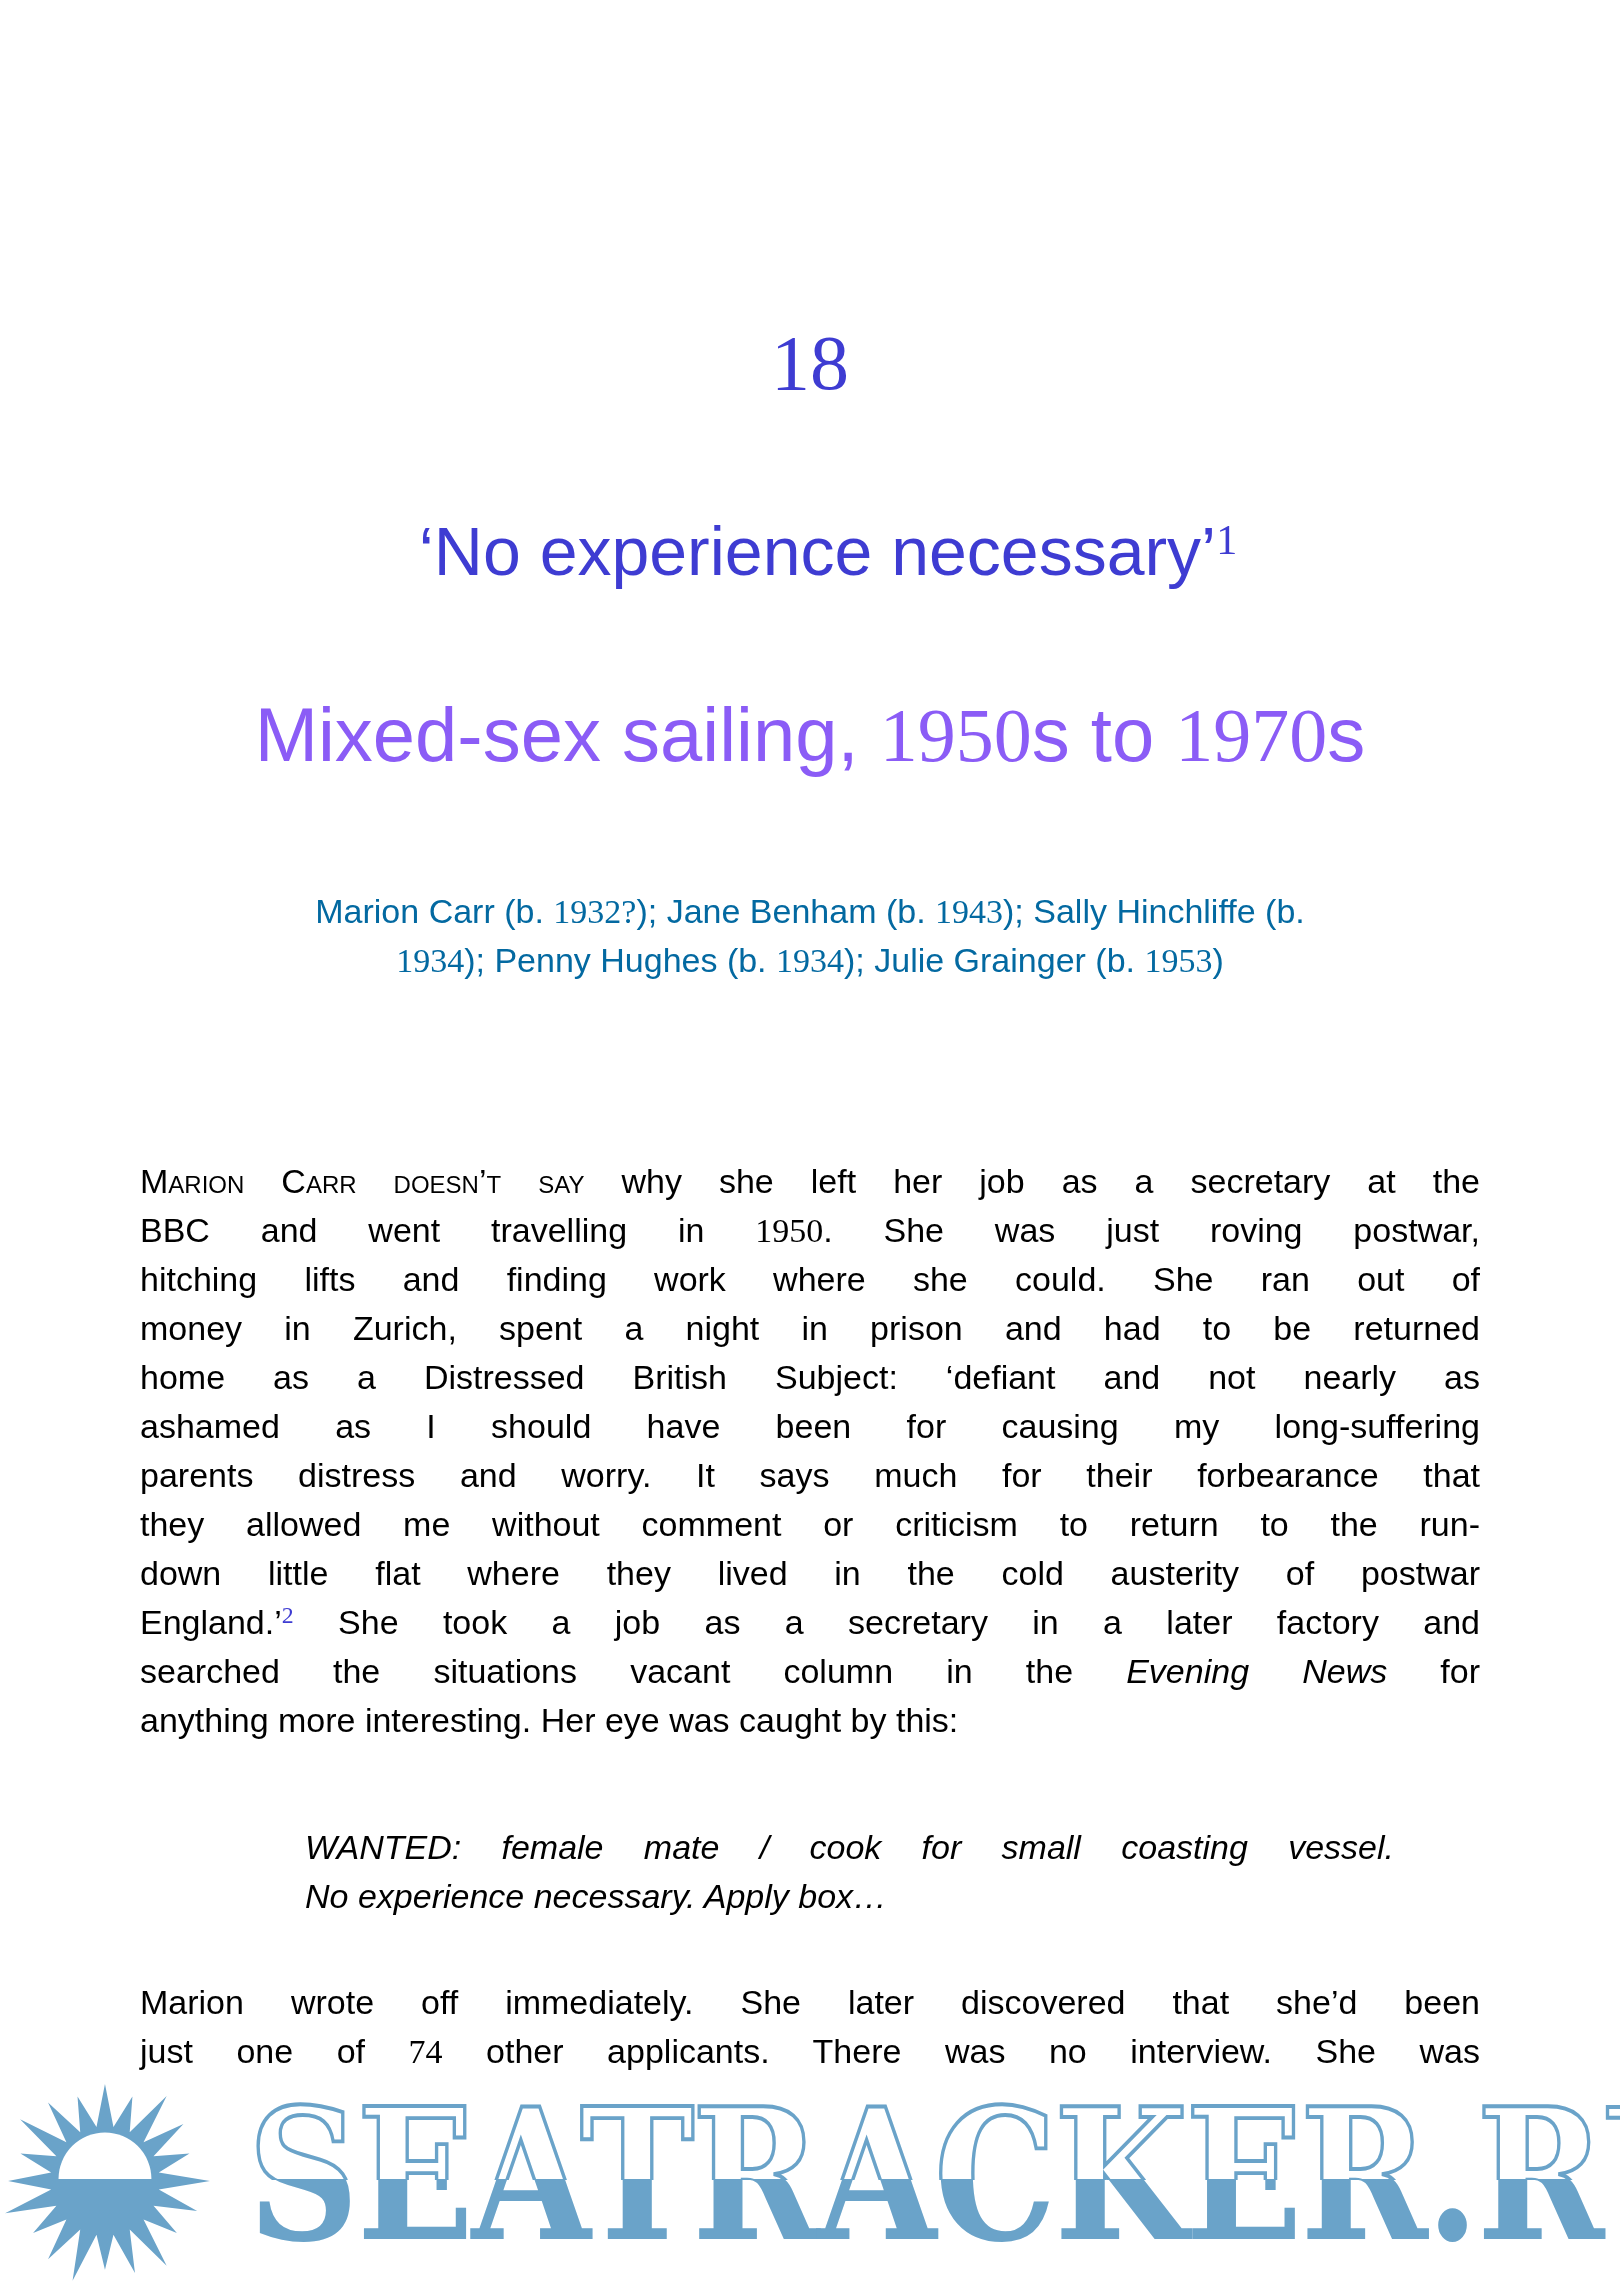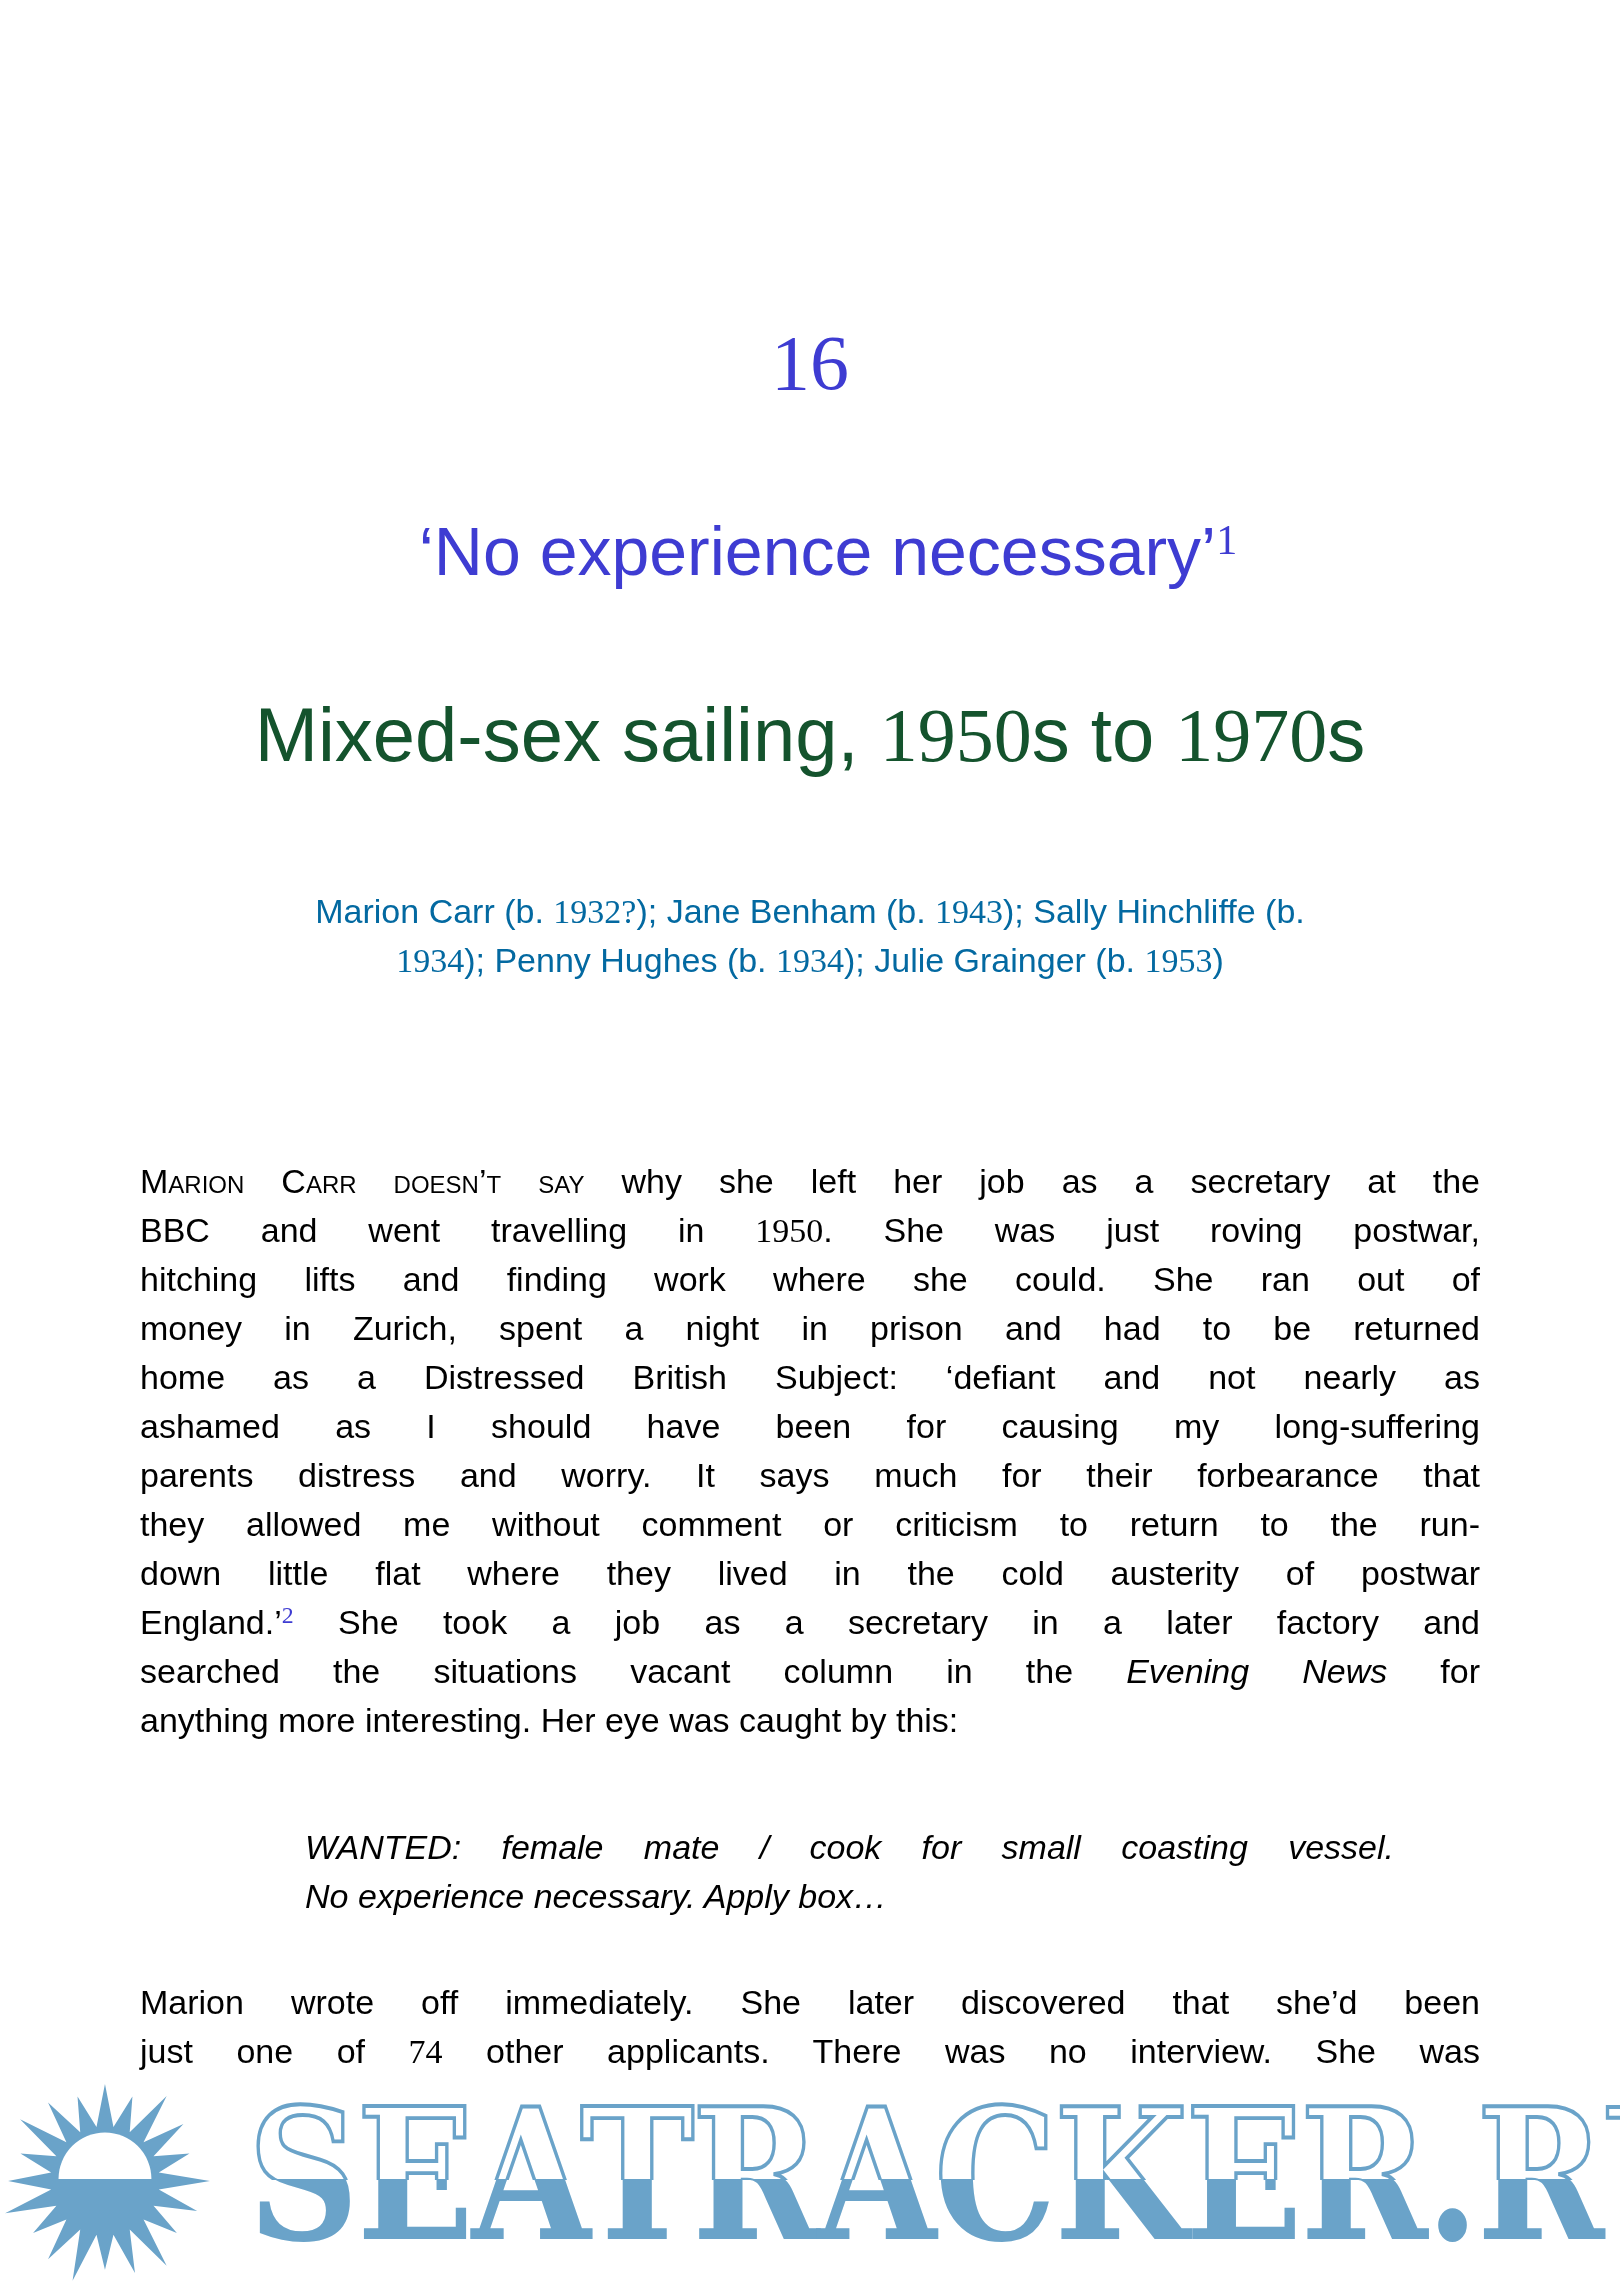--- a/index.html
+++ b/index.html
@@ -35,21 +35,21 @@
   }
   #chapter-title {
     top:527px; left:0; width:100%;
     font-size:68px; line-height:1.1;
     color:#3e3cd2; text-align:center;padding-left:18px;
   }
   #chapter-title .run-fn { font-size:62%; vertical-align:0.5em; }
   #chapter-subtitle {
     top:710px; left:0; width:100%;
     font-size:76px; line-height:1.1;
-    color:#14532d; text-align:center;
+    color:#8b5cf6; text-align:center;
   }
   #authors {
     top:887px; left:0; width:100%;
     font-size:34px; color:#0369a1;
   }
   
   .body-block { font-size:34px; color:#000; }
   #paragraph1 { top:1157px; left:140px; width:1340px; }
   #advert-quote { top:1823px; left:305px; width:1089px; }
   #paragraph2 { top:1978px; left:140px; width:1340px; }
@@ -75,21 +75,21 @@
     color:#6aa3c9;
     clip-path:inset(52% 0 0 0);
   }
 </style>
 </head>
 <body>
 
 <div class="page">
 
   <div id="chapter-number" class="abs centered">
-      <div class="tline"><span class="run-sf">16</span></div>
+      <div class="tline"><span class="run-sf">18</span></div>
     </div>
 
   <div id="chapter-title" class="abs centered">
       <div class="tline"><span>‘No experience necessary’</span><span class="run-fn">1</span></div>
     </div>
 
   <div id="chapter-subtitle" class="abs centered">
       <div class="tline"><span>Mixed-sex sailing, </span><span class="run-sf">1950</span><span>s to </span><span class="run-sf">1970</span><span>s</span></div>
     </div>
 

